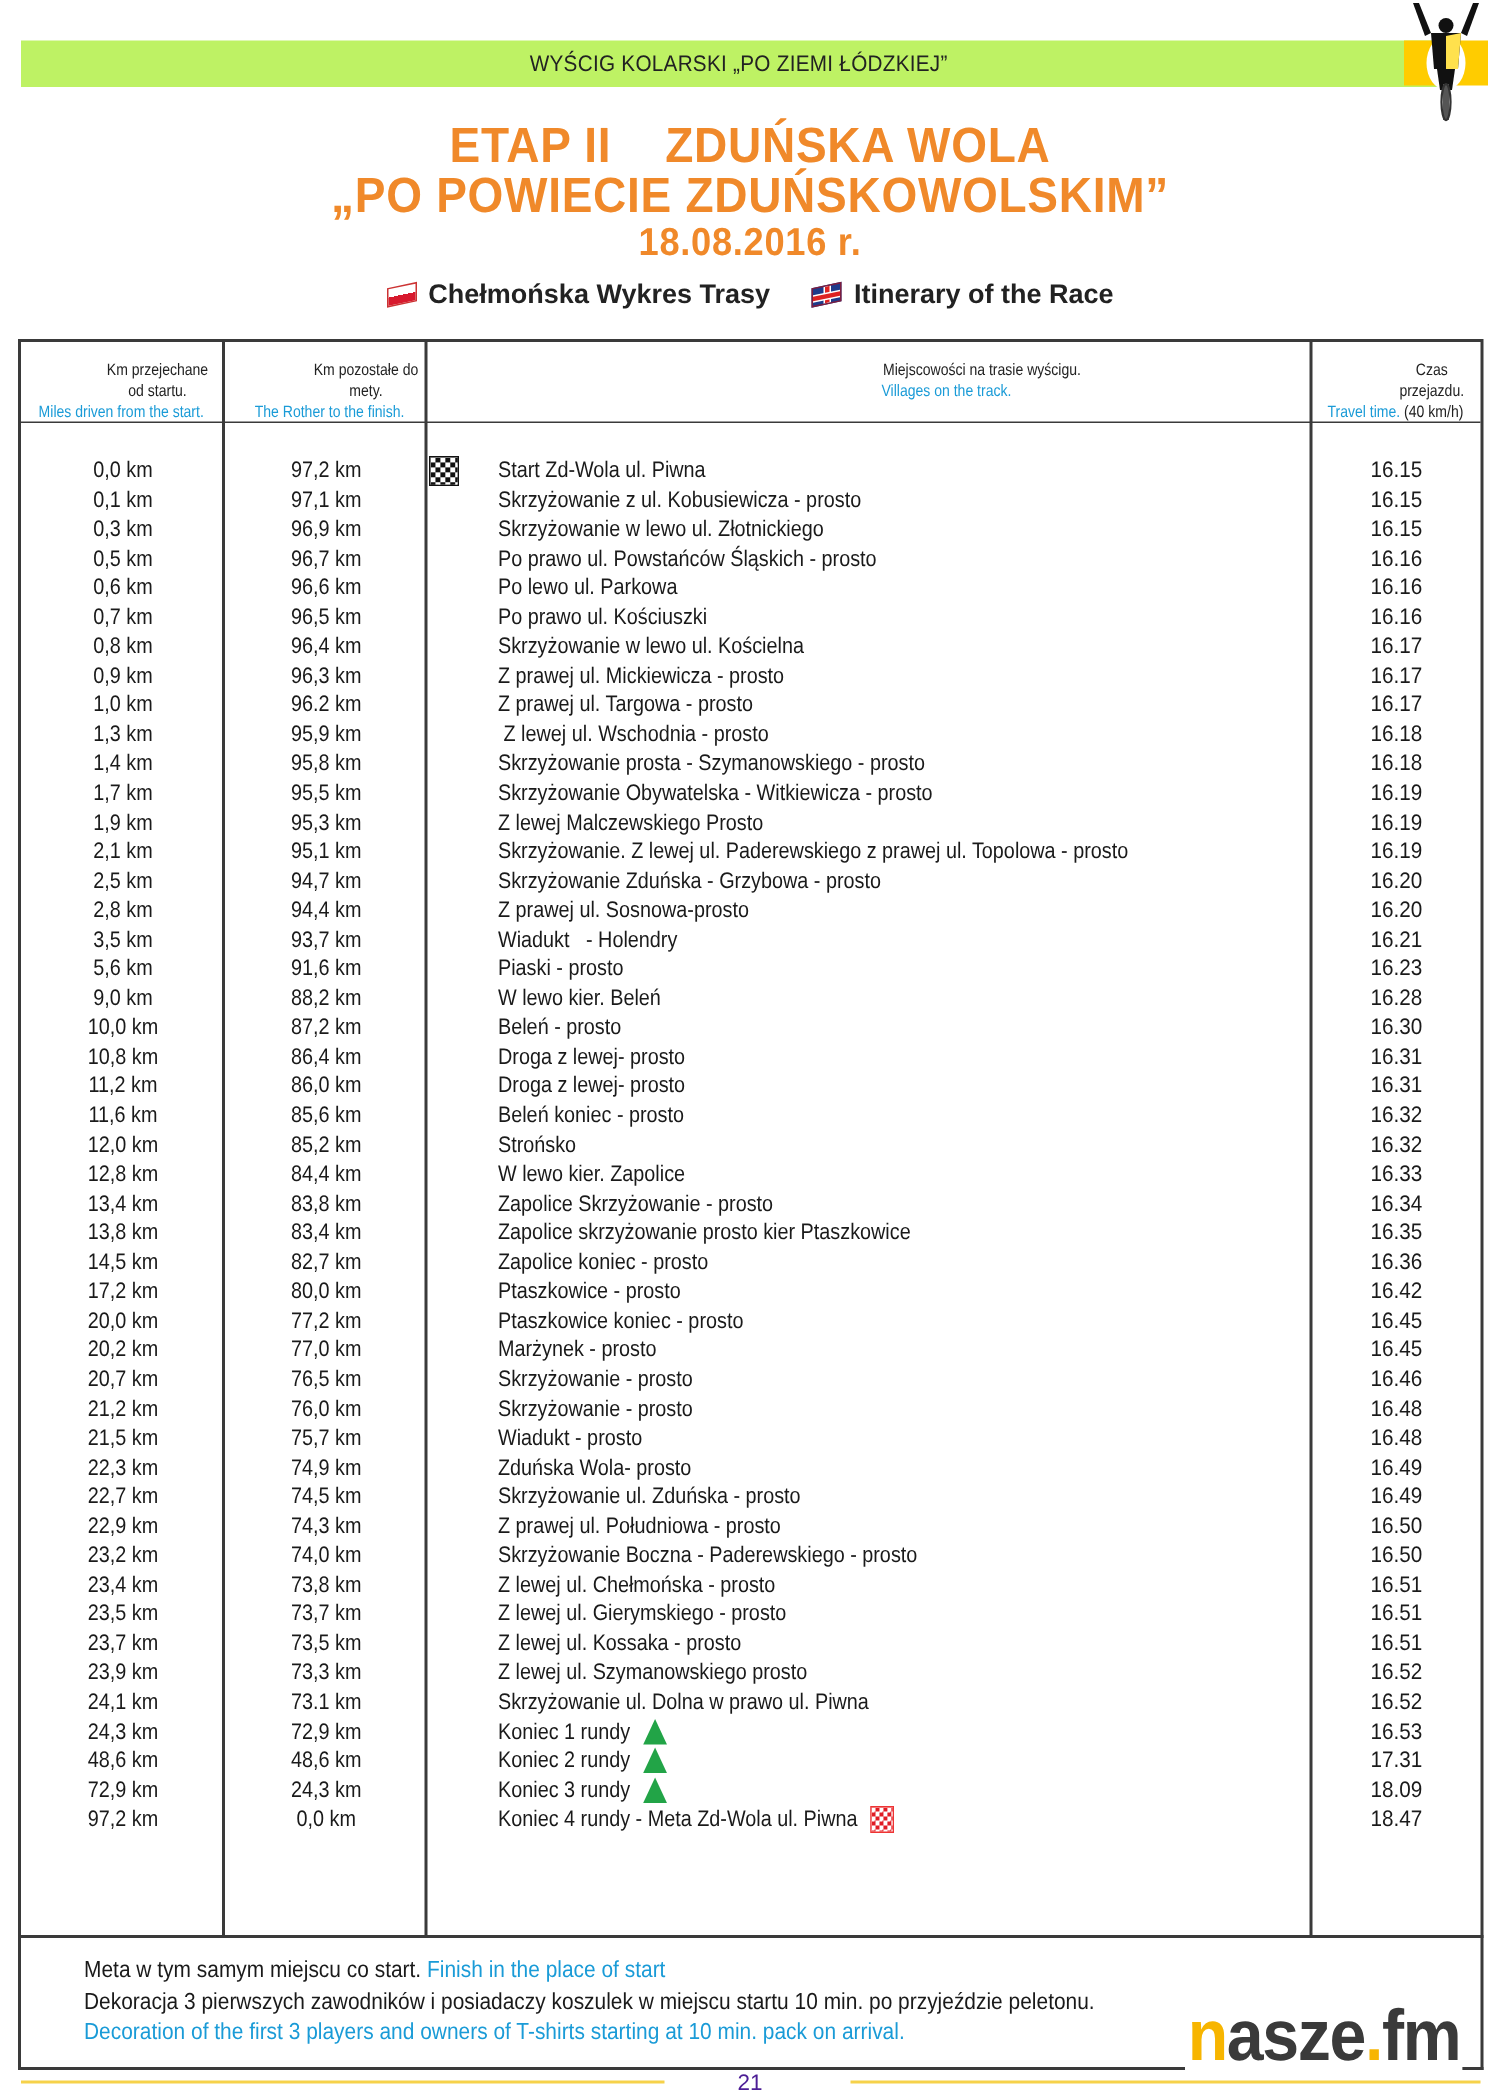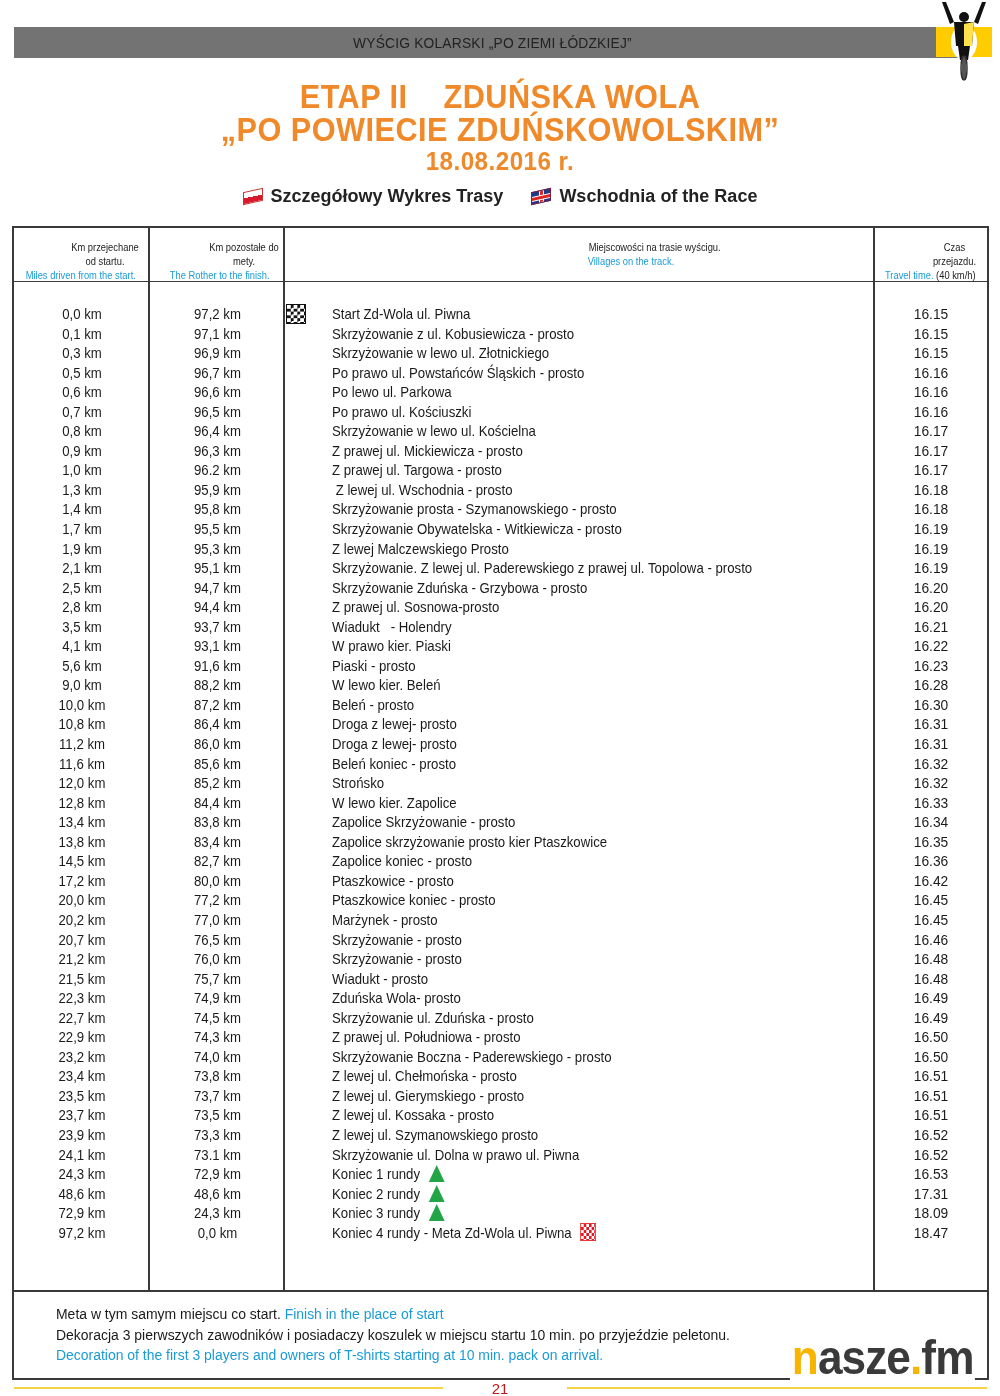--- a/index.html
+++ b/index.html
@@ -1,21 +1,21 @@
 <!DOCTYPE html>
 <html><head>
 <meta charset="utf-8">
 <style>
   * { box-sizing: border-box; margin: 0; padding: 0; }
   html, body { width: 1000px; height: 1396px; background: #ffffff; overflow: hidden; }
   body { position: relative; font-family: "Liberation Sans", sans-serif; color: #1a1a1a; }
 
   .banner {
     position: absolute; left: 14px; top: 27px; width: 956px; height: 31px;
-    background: #737373;
+    background: #bef264;
     display: flex; align-items: center; justify-content: center;
   }
   .banner-text { font-size: 15px; letter-spacing: 0.2px; color: #222; transform: scaleX(0.92); }
 
   .cyclist-logo {
     position: absolute; left: 936px; top: 0px; width: 56px; height: 82px;
   }
 
   .title-block { position: absolute; left: 0; top: 80px; width: 1000px; text-align: center; }
   .title-line {
@@ -92,21 +92,21 @@
   .brand {
     position: absolute; left: 790px; top: 1334px; font-weight: bold; font-size: 48px;
     line-height: 48px; color: #3a3a3a; letter-spacing: -1px; background: #fff; padding: 0 2px;
     transform: scaleX(0.92); transform-origin: left center;
   }
   .brand .n { color: #F7B500; }
   .brand .dot { color: #F7B500; }
 
   .rule-left { position: absolute; left: 14px; top: 1387px; width: 429px; height: 2px; background: #F6D24A; }
   .rule-right { position: absolute; left: 567px; top: 1387px; width: 420px; height: 2px; background: #F6D24A; }
-  .page-num { position: absolute; left: 480px; top: 1380px; width: 40px; text-align: center; font-size: 15px; color: #b91c1c; }
+  .page-num { position: absolute; left: 480px; top: 1380px; width: 40px; text-align: center; font-size: 15px; color: #4c1d95; }
 </style>
 </head>
 <body>
 
 <div class="banner">
   <span class="banner-text">WYŚCIG KOLARSKI „PO ZIEMI ŁÓDZKIEJ”</span>
 </div>
 
 <svg class="cyclist-logo" viewBox="0 0 56 82">
   <rect x="0" y="27" width="56" height="30" fill="#FFCC00"></rect>
@@ -122,24 +122,24 @@
 </svg>
 
 <div class="title-block">
   <div class="title-line" style="white-space:pre;">ETAP II    ZDUŃSKA WOLA</div>
   <div class="title-line">„PO POWIECIE ZDUŃSKOWOLSKIM”</div>
   <div class="title-line title-date">18.08.2016 r.</div>
 </div>
 
 <div class="subtitle">
   <span class="flag flag-pl"></span>
-  <span>Szczegółowy Wykres Trasy</span>
+  <span>Chełmońska Wykres Trasy</span>
   <span class="sub-gap"></span>
   <span class="flag flag-uk"></span>
-  <span>Wschodnia of the Race</span>
+  <span>Itinerary of the Race</span>
 </div>
 
 <div class="table-box">
   <div class="vline" style="left:134px;"></div>
   <div class="vline" style="left:269px;"></div>
   <div class="vline" style="left:859px;"></div>
 
   <div class="header-row">
     <div class="hcell" style="left:0;width:134px;">
       <div class="pl"><span class="cond">Km  przejechane od startu.</span></div>
@@ -291,28 +291,20 @@
       </div>
       <div class="row">
         <span class="c-km">3,5 km</span>
         <span class="c-rem">93,7 km</span>
         <span class="c-place">
           <span style="position: static; white-space: pre;">Wiadukt   - Holendry</span>
         </span>
         <span class="c-time">16.21</span>
       </div>
       <div class="row">
-        <span class="c-km">4,1 km</span>
-        <span class="c-rem">93,1 km</span>
-        <span class="c-place">
-          <span style="position: static; white-space: pre;">W prawo kier. Piaski</span>
-        </span>
-        <span class="c-time">16.22</span>
-      </div>
-      <div class="row">
         <span class="c-km">5,6 km</span>
         <span class="c-rem">91,6 km</span>
         <span class="c-place">
           <span style="position: static; white-space: pre;">Piaski - prosto</span>
         </span>
         <span class="c-time">16.23</span>
       </div>
       <div class="row">
         <span class="c-km">9,0 km</span>
         <span class="c-rem">88,2 km</span>

